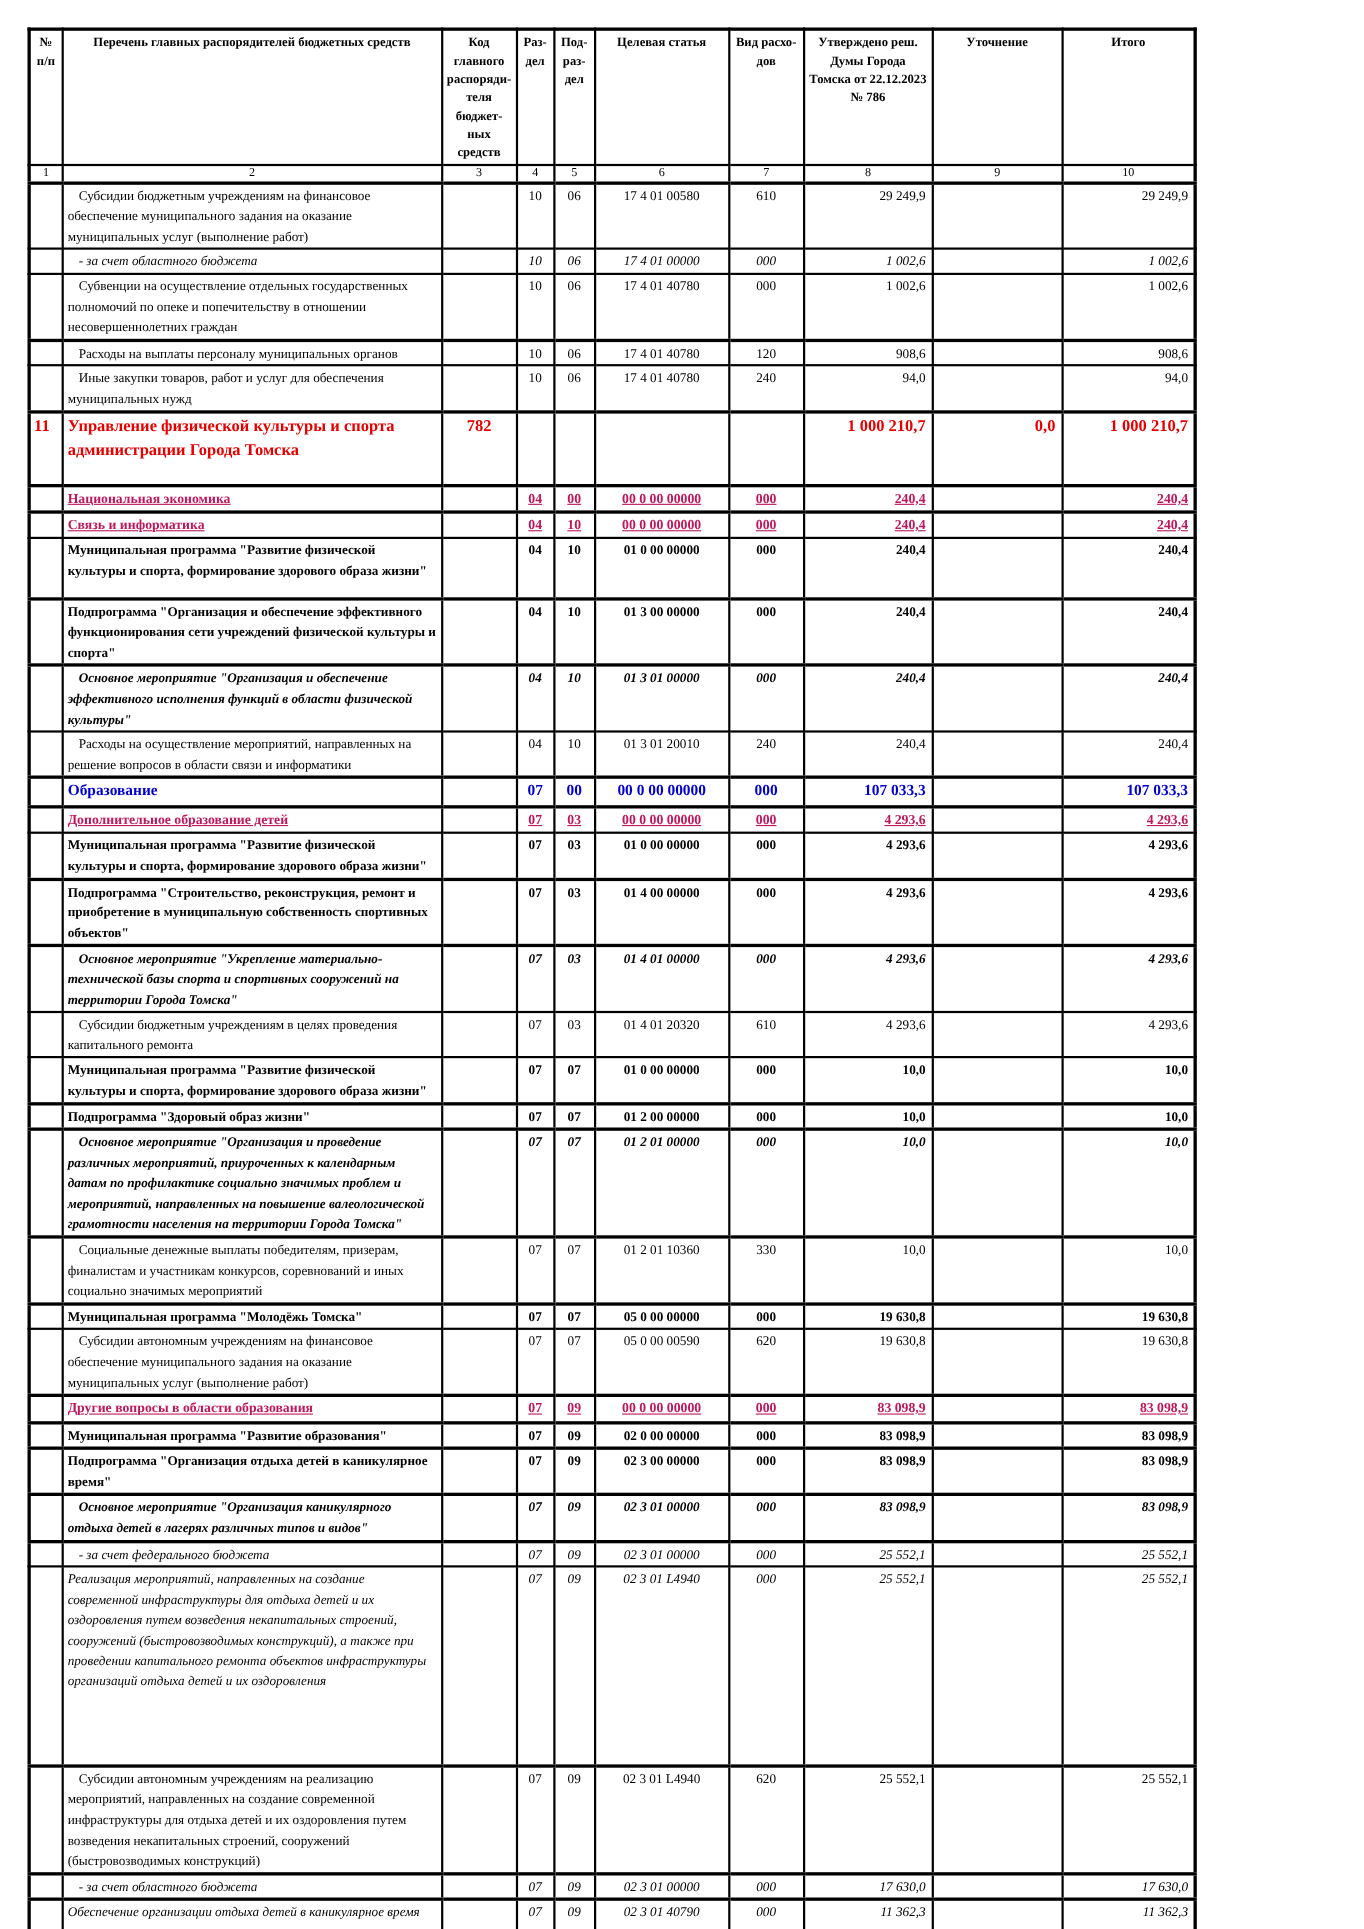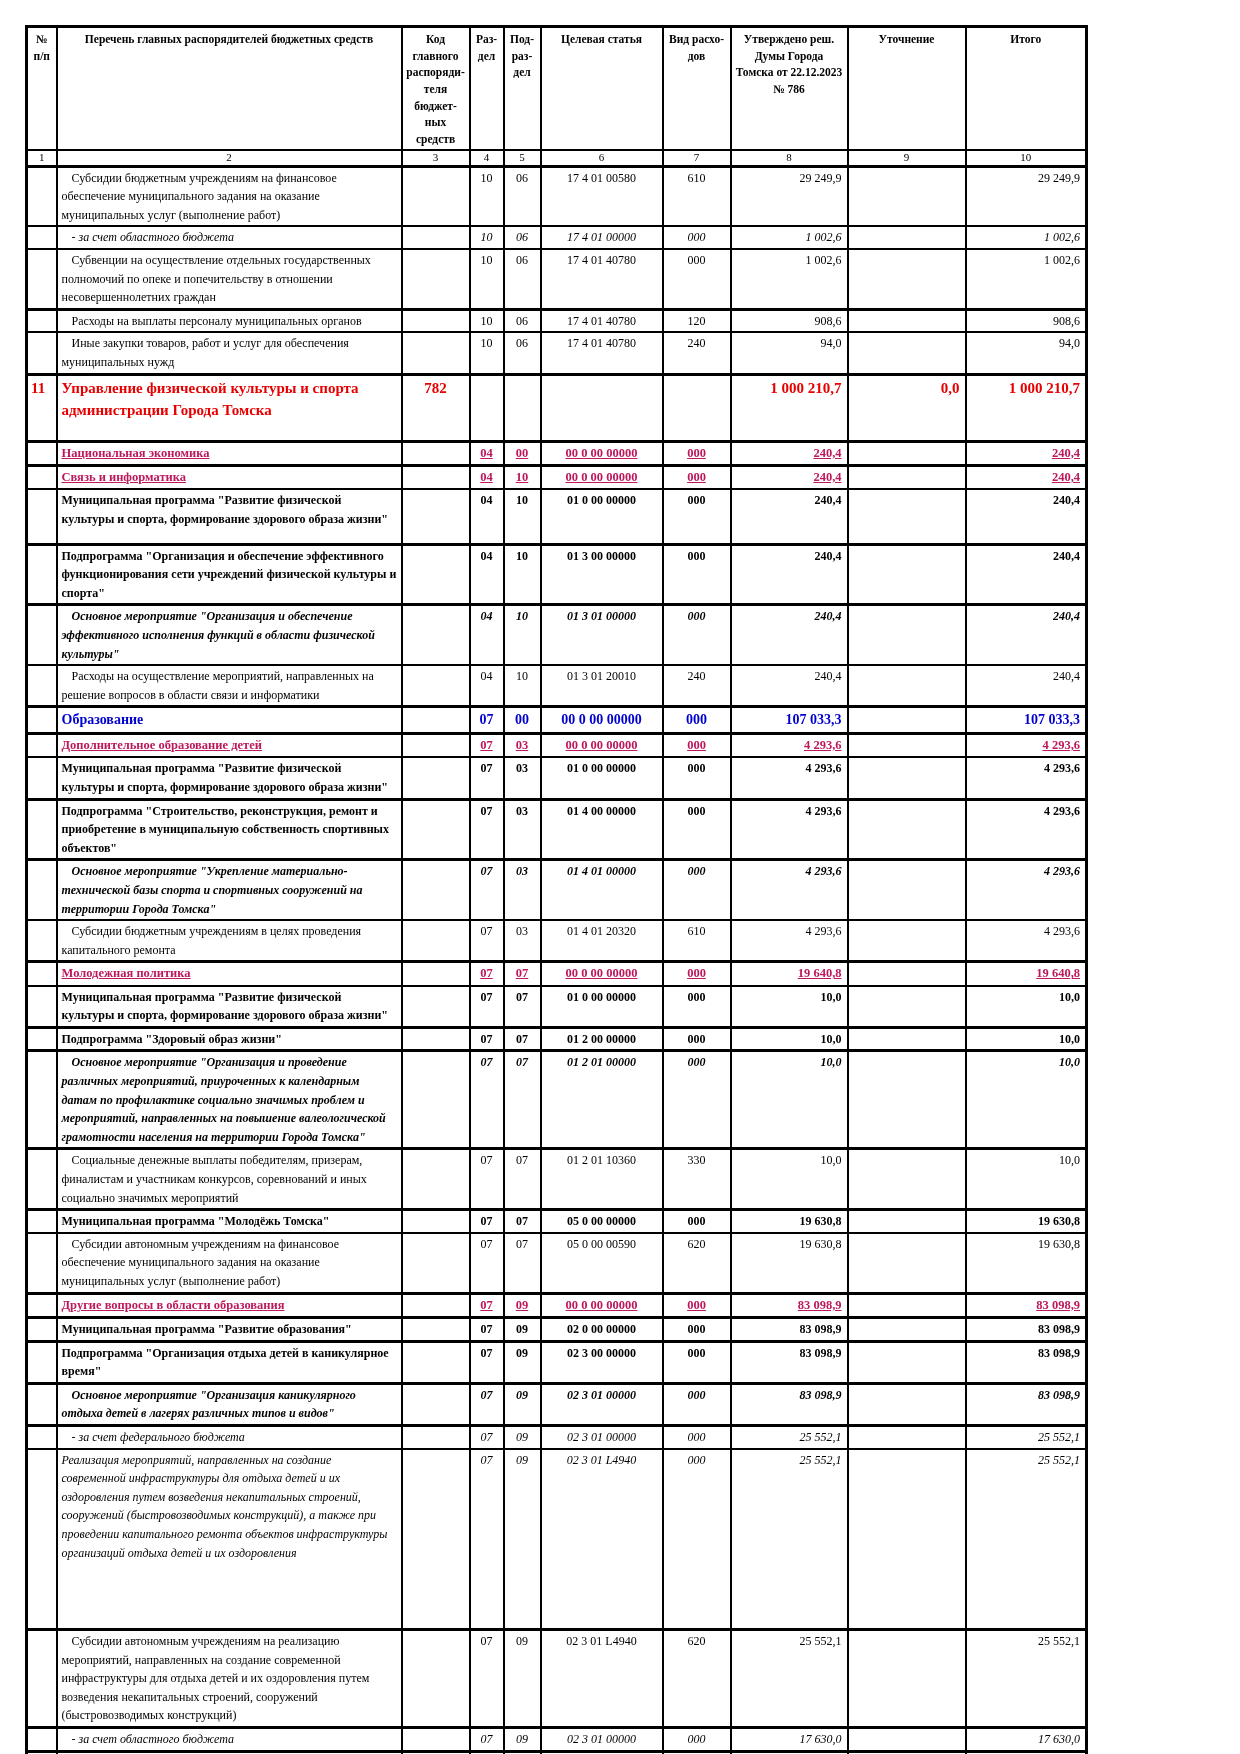--- a/index.html
+++ b/index.html
@@ -294,32 +294,20 @@
           <td class="c-name indent">Субсидии бюджетным учреждениям в целях проведения капитального ремонта</td>
           <td class="c-code"></td>
           <td class="c-razdel">07</td>
           <td class="c-pod">03</td>
           <td class="c-target">01 4 01 20320</td>
           <td class="c-vid">610</td>
           <td class="c-approved">4 293,6</td>
           <td class="c-clarif"></td>
           <td class="c-total">4 293,6</td>
         </tr>
-        <tr class="row-blue-underline thick">
-          <td class="c-num"></td>
-          <td class="c-name">Молодежная политика</td>
-          <td class="c-code"></td>
-          <td class="c-razdel">07</td>
-          <td class="c-pod">07</td>
-          <td class="c-target">00 0 00 00000</td>
-          <td class="c-vid">000</td>
-          <td class="c-approved">19 640,8</td>
-          <td class="c-clarif"></td>
-          <td class="c-total">19 640,8</td>
-        </tr>
         <tr class="row-bold">
           <td class="c-num"></td>
           <td class="c-name">Муниципальная программа "Развитие физической культуры и спорта, формирование здорового образа жизни"</td>
           <td class="c-code"></td>
           <td class="c-razdel">07</td>
           <td class="c-pod">07</td>
           <td class="c-target">01 0 00 00000</td>
           <td class="c-vid">000</td>
           <td class="c-approved">10,0</td>
           <td class="c-clarif"></td>

